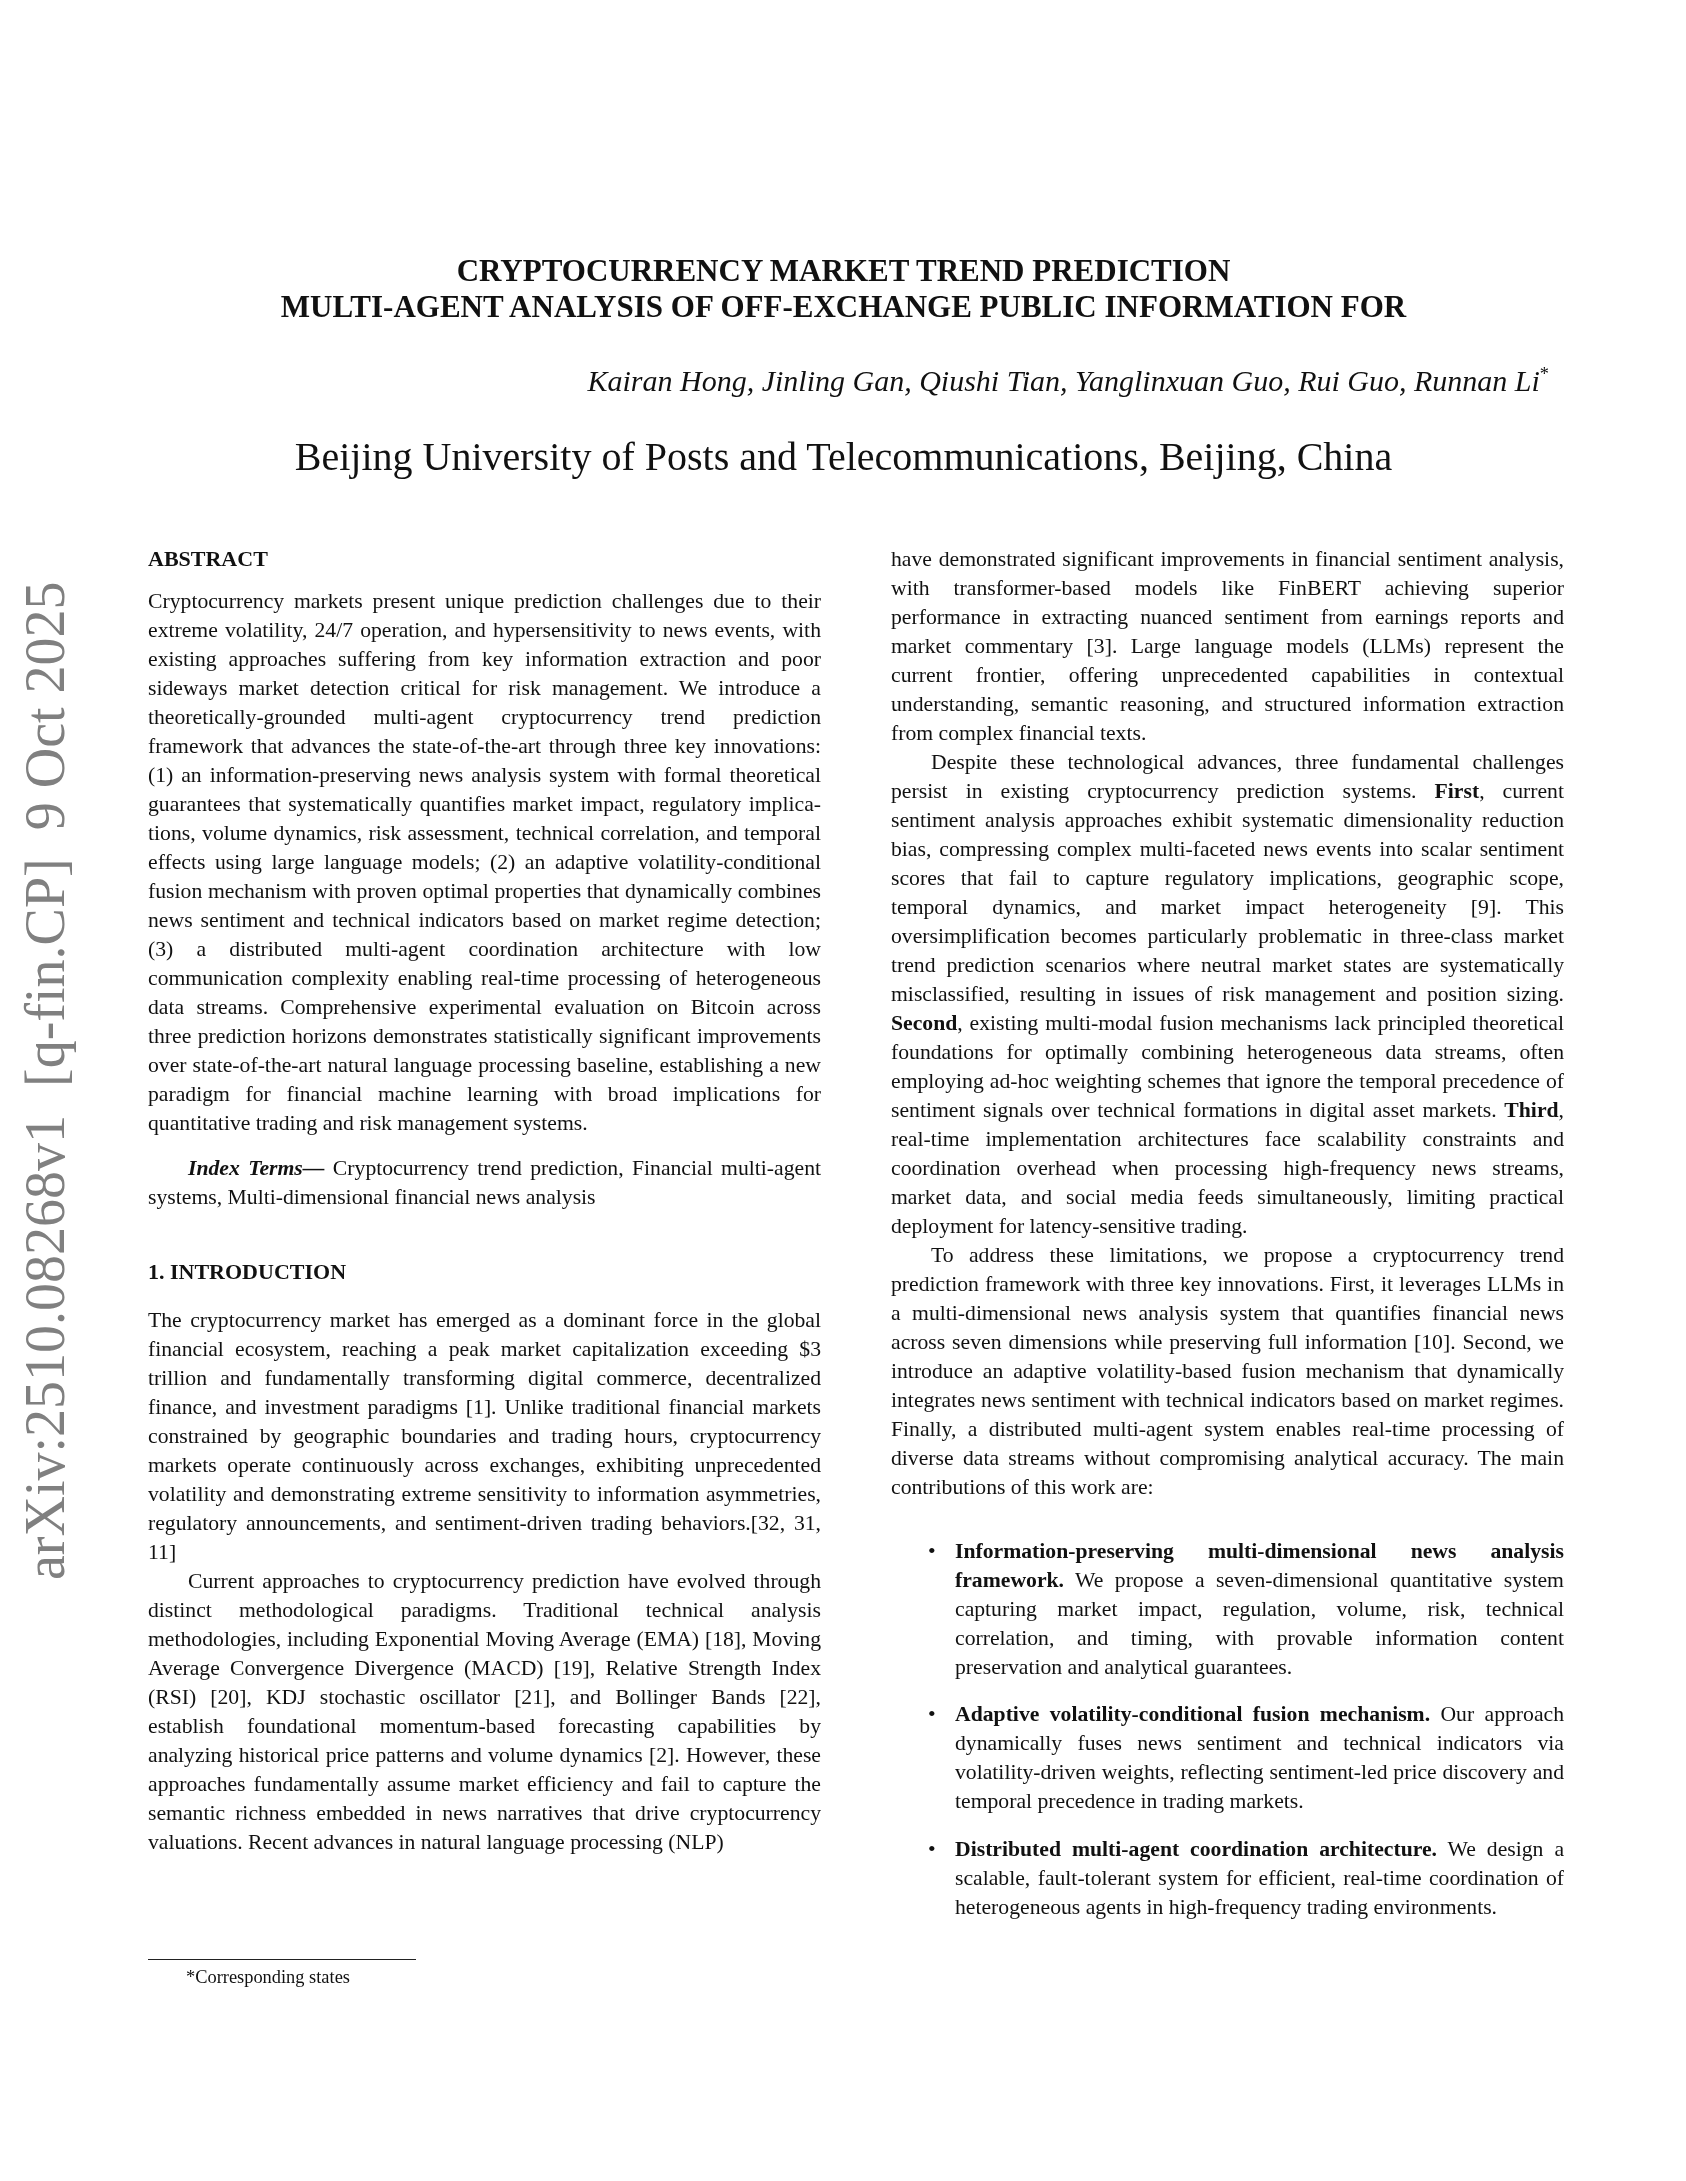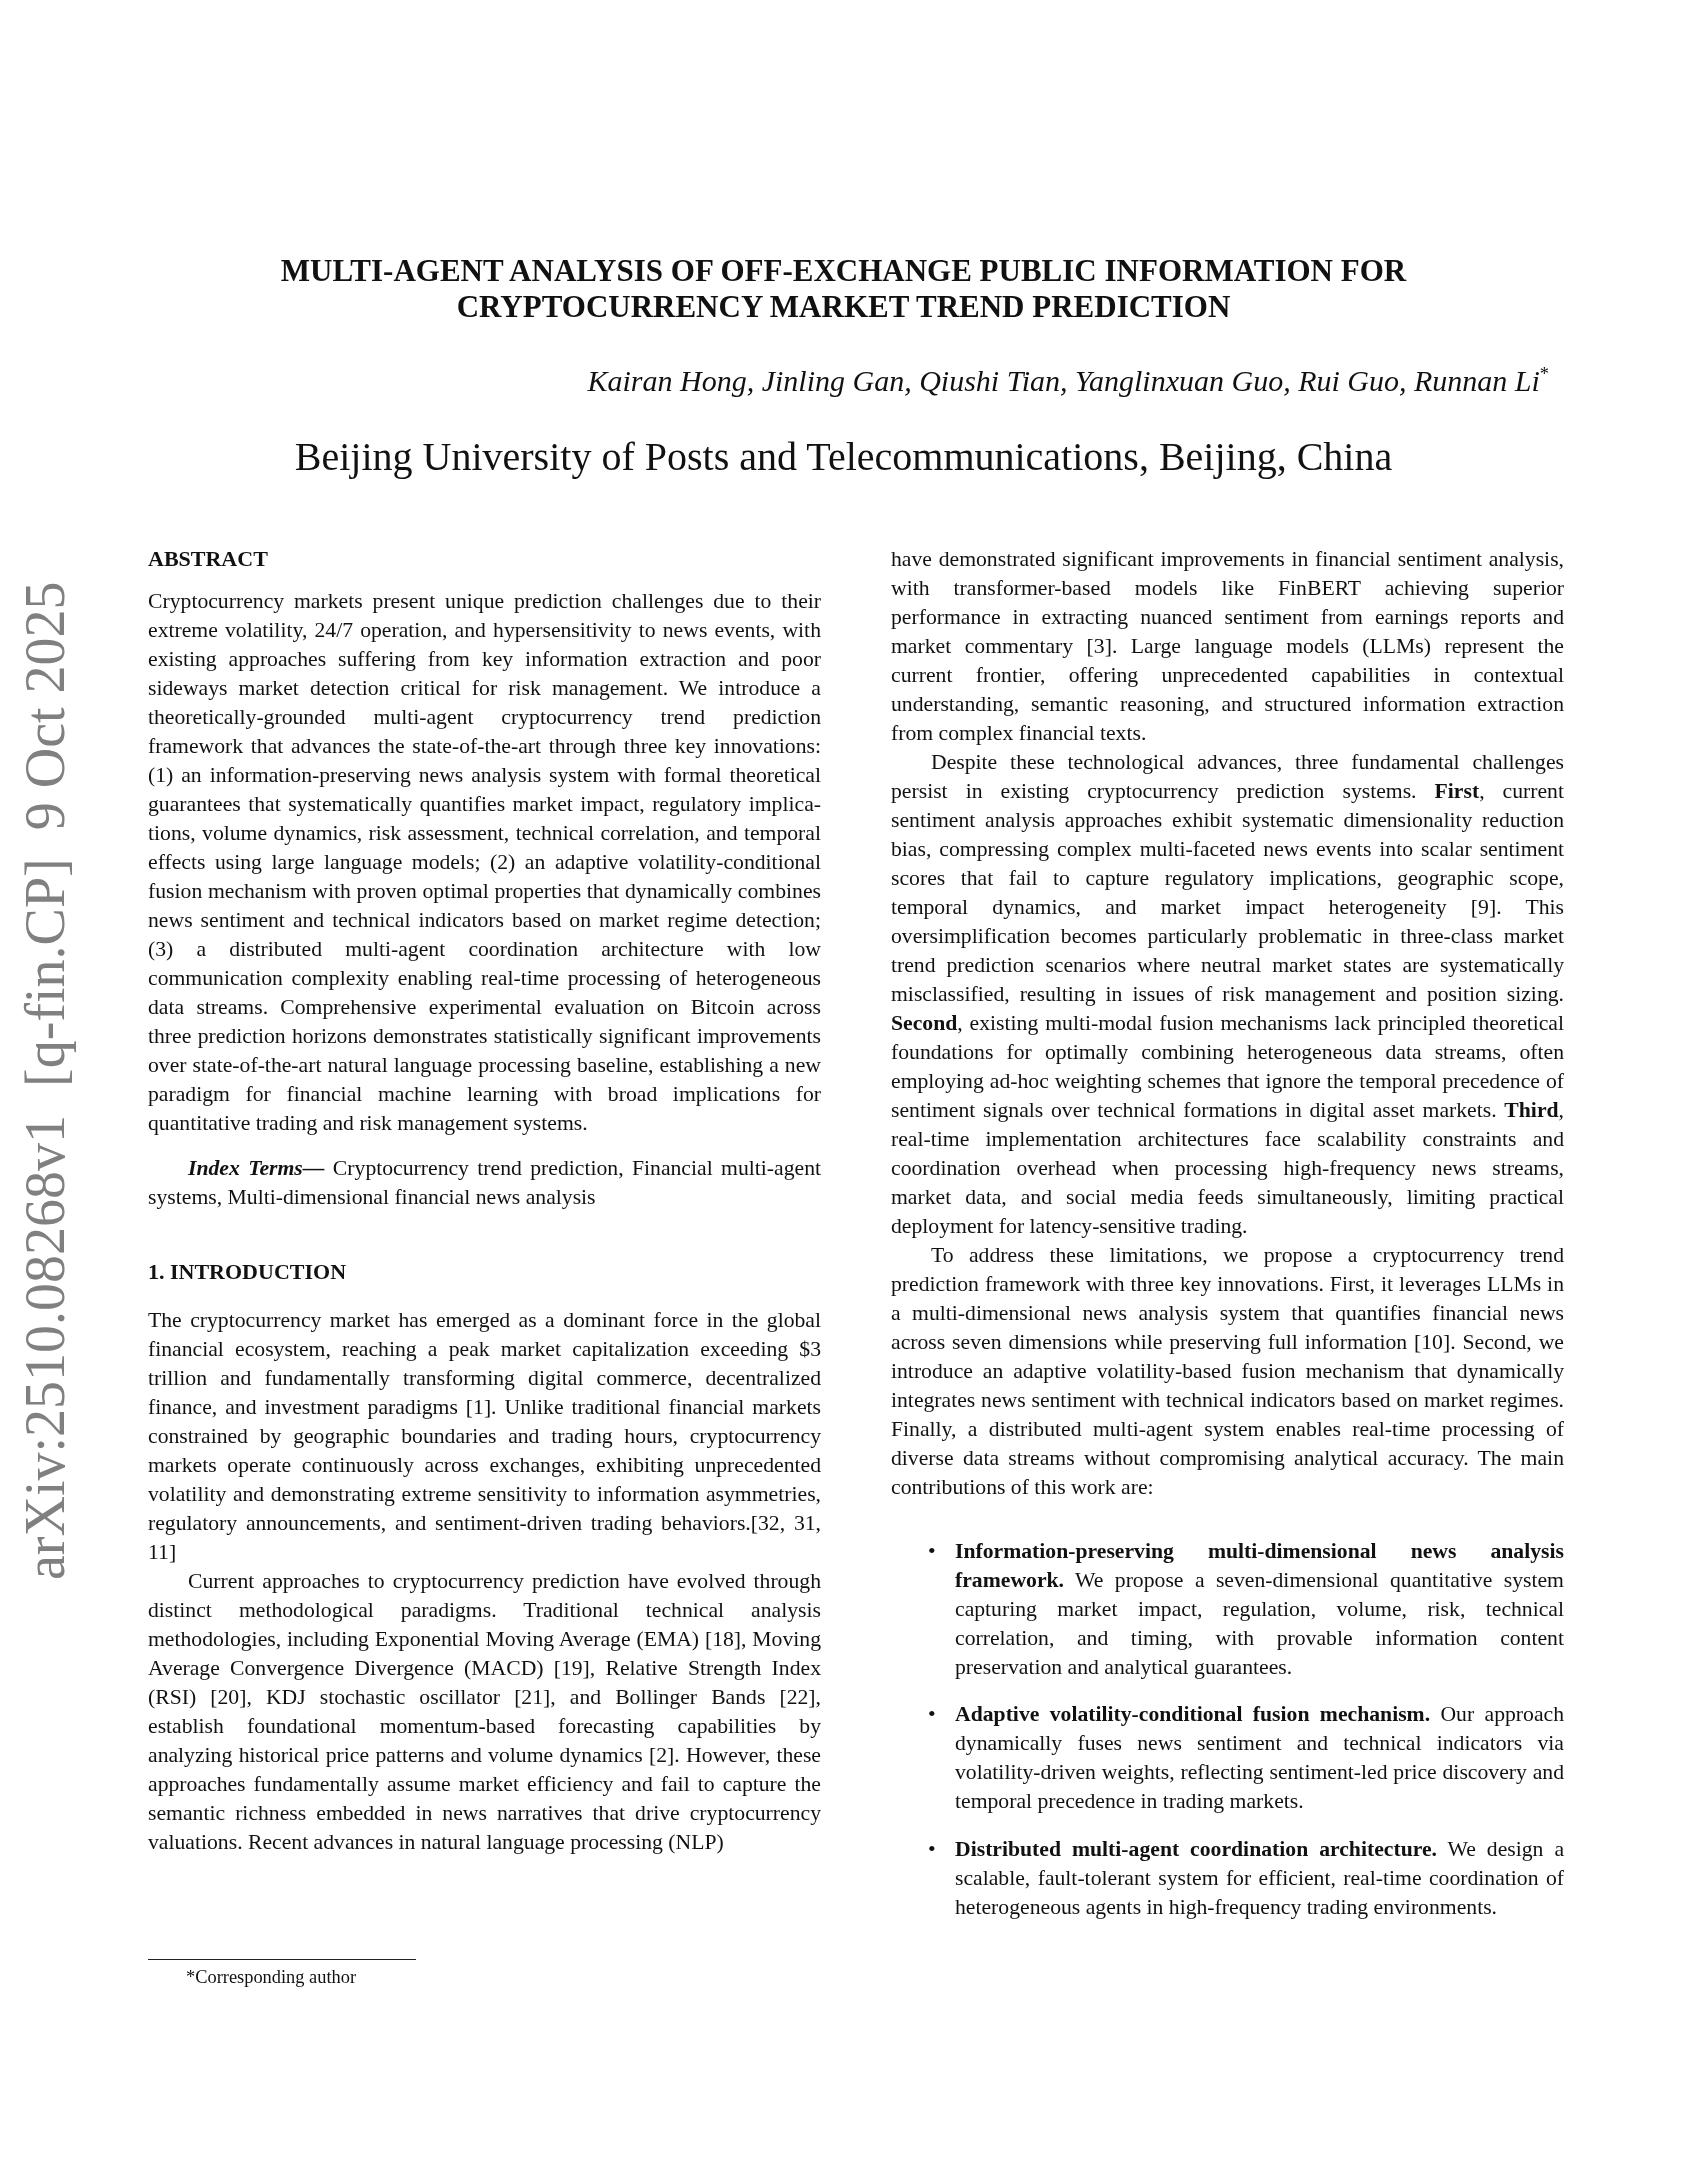--- a/index.html
+++ b/index.html
@@ -48,42 +48,42 @@
   ul.contrib li .bullet { position: absolute; left: 37px; top: 0; }
 </style>
 </head>
 <body>
 
 <div class="page">
 
   <div class="arxiv-stamp">arXiv:2510.08268v1  [q-fin.CP]  9 Oct 2025</div>
 
   <div class="title">
+    <div>CRYPTOCURRENCY MARKET TREND PREDICTION</div>
     <div>MULTI-AGENT ANALYSIS OF OFF-EXCHANGE PUBLIC INFORMATION FOR</div>
-    <div>CRYPTOCURRENCY MARKET TREND PREDICTION</div>
   </div>
 
   <div class="authors">
     <span>Kairan Hong, Jinling Gan, Qiushi Tian, Yanglinxuan Guo, Rui Guo, Runnan Li</span><sup>*</sup>
   </div>
 
   <div class="affiliation">Beijing University of Posts and Telecommunications, Beijing, China</div>
 
   <div class="col col-left">
     <div class="section-head">ABSTRACT</div>
     <p>Cryptocurrency markets present unique prediction challenges due to their extreme volatility, 24/7 operation, and hypersensitivity to news events, with existing approaches suffering from key infor­mation extraction and poor sideways market detection critical for risk management.  We introduce a theoretically-grounded multi-agent cryptocurrency trend prediction framework that advances the state-of-the-art through three key innovations: (1) an information-preserving news analysis system with formal theoretical guarantees that systematically quantifies market impact, regulatory implica­tions, volume dynamics, risk assessment, technical correlation, and temporal effects using large language models; (2) an adap­tive volatility-conditional fusion mechanism with proven optimal properties that dynamically combines news sentiment and techni­cal indicators based on market regime detection; (3) a distributed multi-agent coordination architecture with low communication com­plexity enabling real-time processing of heterogeneous data streams. Comprehensive experimental evaluation on Bitcoin across three pre­diction horizons demonstrates statistically significant improvements over state-of-the-art natural language processing baseline, estab­lishing a new paradigm for financial machine learning with broad implications for quantitative trading and risk management systems.</p>
     <p class="index-terms"><span class="lbl">Index Terms—</span><span> Cryptocurrency trend prediction, Financial multi-agent systems, Multi-dimensional financial news analysis</span></p>
 
     <div class="section-head intro">1.  INTRODUCTION</div>
     <p>The cryptocurrency market has emerged as a dominant force in the global financial ecosystem, reaching a peak market capitalization exceeding $3 trillion and fundamentally transforming digital com­merce, decentralized finance, and investment paradigms [1]. Unlike traditional financial markets constrained by geographic boundaries and trading hours, cryptocurrency markets operate continuously across exchanges, exhibiting unprecedented volatility and demon­strating extreme sensitivity to information asymmetries, regulatory announcements, and sentiment-driven trading behaviors.[32, 31, 11]</p>
     <p class="indent">Current approaches to cryptocurrency prediction have evolved through distinct methodological paradigms.  Traditional technical analysis methodologies, including Exponential Moving Average (EMA) [18], Moving Average Convergence Divergence (MACD) [19], Relative Strength Index (RSI) [20], KDJ stochastic oscillator [21], and Bollinger Bands [22], establish foundational momentum-based forecasting capabilities by analyzing historical price patterns and volume dynamics [2].  However, these approaches fundamen­tally assume market efficiency and fail to capture the semantic richness embedded in news narratives that drive cryptocurrency valuations.  Recent advances in natural language processing (NLP)</p>
   </div>
 
   <div class="footnote-rule"></div>
-  <div class="footnote">*Corresponding author</div>
+  <div class="footnote">*Corresponding states</div>
 
   <div class="col col-right">
     <p>have demonstrated significant improvements in financial sentiment analysis, with transformer-based models like FinBERT achieving superior performance in extracting nuanced sentiment from earnings reports and market commentary [3]. Large language models (LLMs) represent the current frontier, offering unprecedented capabilities in contextual understanding, semantic reasoning, and structured infor­mation extraction from complex financial texts.</p>
     <p class="indent"><span>Despite these technological advances, three fundamental chal­lenges persist in existing cryptocurrency prediction systems.  </span><b>First</b><span>, current sentiment analysis approaches exhibit systematic dimension­ality reduction bias, compressing complex multi-faceted news events into scalar sentiment scores that fail to capture regulatory implica­tions, geographic scope, temporal dynamics, and market impact het­erogeneity [9].  This oversimplification becomes particularly prob­lematic in three-class market trend prediction scenarios where neu­tral market states are systematically misclassified, resulting in issues of risk management and position sizing.  </span><b>Second</b><span>, existing multi-modal fusion mechanisms lack principled theoretical foundations for optimally combining heterogeneous data streams, often employing ad-hoc weighting schemes that ignore the temporal precedence of sentiment signals over technical formations in digital asset markets. </span><b>Third</b><span>, real-time implementation architectures face scalability con­straints and coordination overhead when processing high-frequency news streams, market data, and social media feeds simultaneously, limiting practical deployment for latency-sensitive trading.</span></p>
     <p class="indent">To address these limitations, we propose a cryptocurrency trend prediction framework with three key innovations.  First, it leverages LLMs in a multi-dimensional news analysis system that quantifies fi­nancial news across seven dimensions while preserving full informa­tion [10].  Second, we introduce an adaptive volatility-based fusion mechanism that dynamically integrates news sentiment with techni­cal indicators based on market regimes. Finally, a distributed multi-agent system enables real-time processing of diverse data streams without compromising analytical accuracy.  The main contributions of this work are:</p>
 
     <ul class="contrib">
       <li>
         <span class="bullet">•</span><b>Information-preserving multi-dimensional news analysis framework.</b><span>  We propose a seven-dimensional quantitative system capturing market impact, regulation, volume, risk, technical correlation, and timing, with provable information content preservation and analytical guarantees.</span>
       </li>

